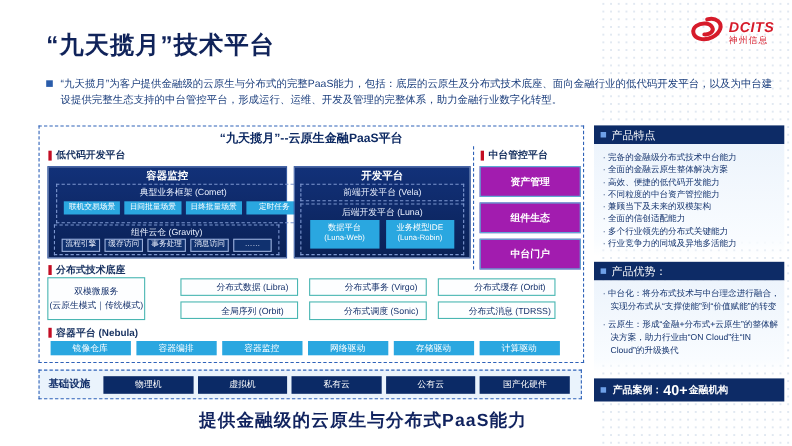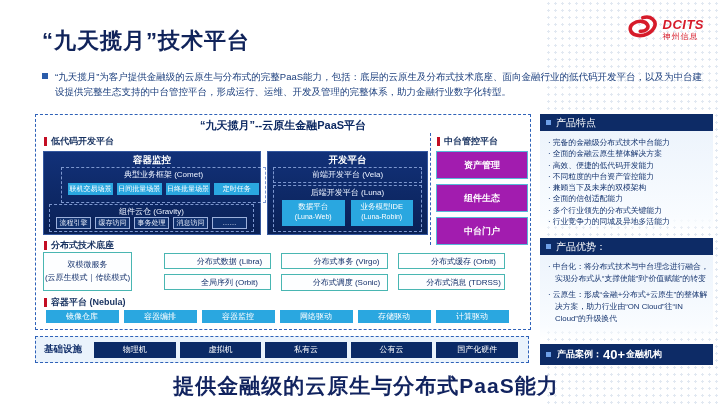--- a/index.html
+++ b/index.html
@@ -60,22 +60,22 @@
   .fitem::before{content:"· ";color:#16356f;}
   .aitem{font-size:7.8px;color:#16356f;line-height:1.5;margin-bottom:5px;padding-left:7px;text-indent:-7px;}
   .aitem::before{content:"· ";}
   .cases{position:absolute;left:540px;top:344px;width:173px;height:21px;background:#0d2b66;color:#fff;
          display:flex;align-items:center;padding-left:6px;box-sizing:border-box;}
   .cases .sq{width:5px;height:5px;background:#6ea0e8;margin-right:6px;}
   .cases .c-label{font-size:9px;font-weight:bold;}
   .cases .c-count{font-size:13px;font-weight:bold;margin:0 1px;}
   .cases .c-suffix{font-size:9px;font-weight:bold;}
   
-  .slogan{position:absolute;left:0;top:372px;width:660px;text-align:center;font-size:21px;font-weight:bold;
-          color:#11235f;letter-spacing:1px;margin-left:36px;}
+  .slogan{position:absolute;left:0;top:372px;width:660px;text-align:center;font-size:16px;font-weight:bold;
+          color:#11235f;letter-spacing:1px;}
 </style>
 </head>
 <body>
 
 <div class="slide">
   <div class="dots"></div>
 
   <div class="logo">
     <span>
       <svg width="34" height="26" viewBox="0 0 40 30">
@@ -97,21 +97,21 @@
   <div class="diagram">
     <div class="dg-title">“九天揽月”--云原生金融PaaS平台</div>
 
     <div class="rlabel" style="left:8px;top:20px;">
       <span class="rbar"></span>
       <span>低代码开发平台</span>
     </div>
 
     <div class="navybox" style="left:7px;top:36px;width:216px;height:82px;">
       <div class="nb-head">容器监控</div>
-      <div class="dashedin" style="left:17px;top:15px;width:203px;height:34px;">
+      <div class="dashedin" style="left:7px;top:15px;width:203px;height:34px;padding-left:26px;">
         <div class="din-head">典型业务框架 (Comet)</div>
         <div class="btnrow comet-row" style="top:15px;">
           <div class="cybtn">联机交易场景</div>
           <div class="cybtn">日间批量场景</div>
           <div class="cybtn">日终批量场景</div>
           <div class="cybtn">定时任务</div>
         </div>
       </div>
       <div class="dashedin" style="left:5px;top:52px;width:203px;height:26px;">
         <div class="din-head">组件云仓 (Gravity)</div>

